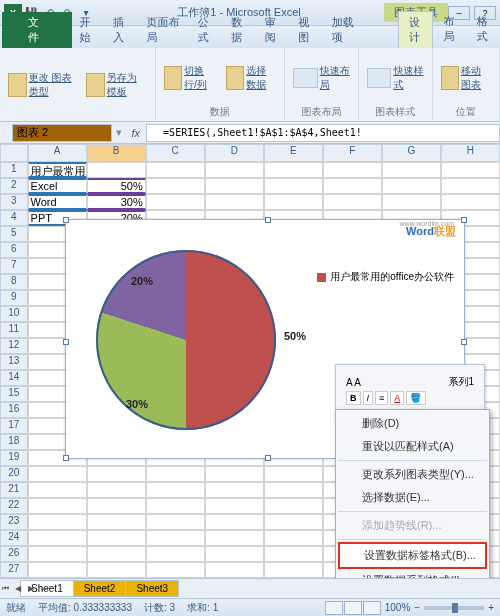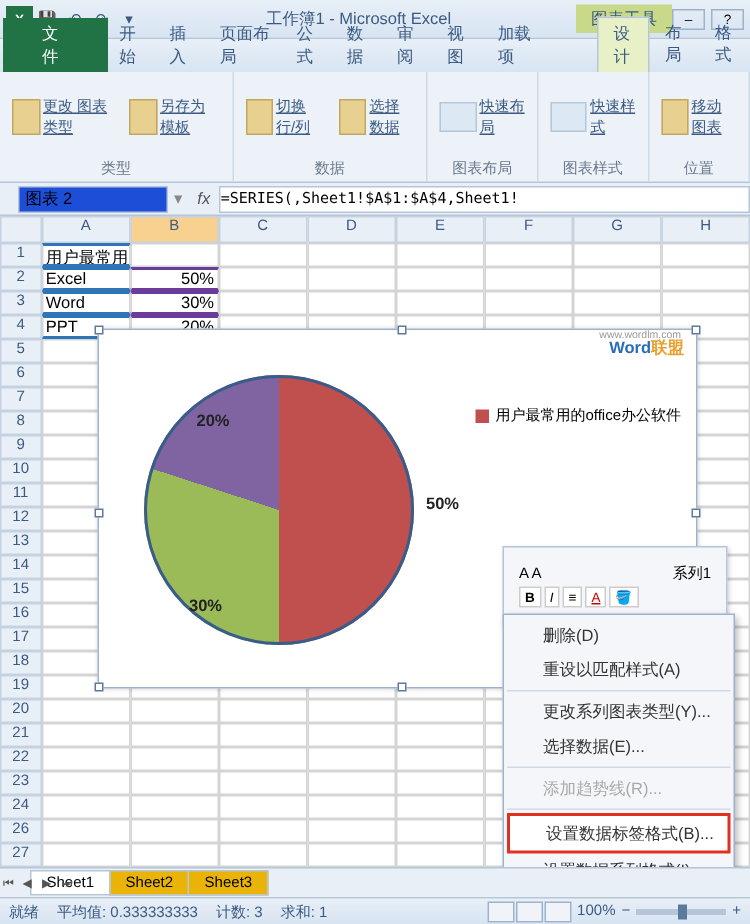--- a/index.html
+++ b/index.html
@@ -22,23 +22,23 @@
 
 .ribbon{height:74px;background:#edf2f8;border-bottom:1px solid #b6c5d8;display:flex;}
 .ribbon-group{border-right:1px solid #d0dae6;padding:2px 4px;display:flex;flex-direction:column;}
 .ribbon-btns{display:flex;gap:2px;flex:1;align-items:center;}
 .rbtn{display:flex;align-items:center;gap:2px;padding:2px 4px;font-size:10px;color:#3b5a82;text-decoration:underline;}
 .rbtn-icon{width:24px;height:24px;background:#e8d090;border:1px solid #c0a860;}
 .rbtn-icon.sm{width:32px;height:20px;background:#dce8f4;border:1px solid #b6c5d8;}
 .group-label{text-align:center;font-size:10px;color:#6a7a8e;}
 
 .namebox-row{height:22px;background:#e8eff7;display:flex;align-items:center;border-bottom:1px solid #b6c5d8;}
-.namebox{width:100px;background:#1d4ed8;border:1px solid #b6c5d8;height:18px;padding:0 4px;font-size:11px;display:flex;align-items:center;margin-left:12px;}
+.namebox{width:100px;background:#a16207;border:1px solid #b6c5d8;height:18px;padding:0 4px;font-size:11px;display:flex;align-items:center;margin-left:12px;}
 .fx-label{padding:0 6px;font-style:italic;color:#555;}
-.formula-bar{flex:1;background:#fff;border:1px solid #b6c5d8;height:18px;padding:0 0;font-size:10px;display:flex;align-items:center;font-family:monospace;}
+.formula-bar{flex:1;background:#fff;border:1px solid #b6c5d8;height:18px;padding:0 16px;font-size:10px;display:flex;align-items:center;font-family:monospace;}
 
 .sheet-area{position:relative;background:#fff;height:450px;}
 .colheads{display:flex;height:18px;background:#e8eff7;}
 .corner{width:28px;border:1px solid #c5d2e0;background:#e8eff7;}
 .colhead{width:60px;border:1px solid #c5d2e0;text-align:center;font-size:10px;color:#3b5a82;background:#e8eff7;}
 .colhead.sel{background:#f8d090;}
 .rows{}
 .row{display:flex;height:16px;}
 .rowhead{width:28px;border:1px solid #c5d2e0;text-align:center;font-size:10px;color:#3b5a82;background:#e8eff7;}
 .cell{width:60px;border:1px solid #d4d4d4;padding:0 2px;font-size:11px;overflow:hidden;white-space:nowrap;}
@@ -131,21 +131,20 @@
           <div class="rbtn-icon"></div>
           <span>更改
 图表类型</span>
         </div>
       <div class="rbtn">
           <div class="rbtn-icon"></div>
           <span>另存为
 模板</span>
         </div>
     </div>
-    <div class="group-label">类型</div>
   </div>
   <div class="ribbon-group">
     <div class="ribbon-btns">
       <div class="rbtn">
           <div class="rbtn-icon"></div>
           <span>切换行/列</span>
         </div>
       <div class="rbtn">
           <div class="rbtn-icon"></div>
           <span>选择数据</span>

